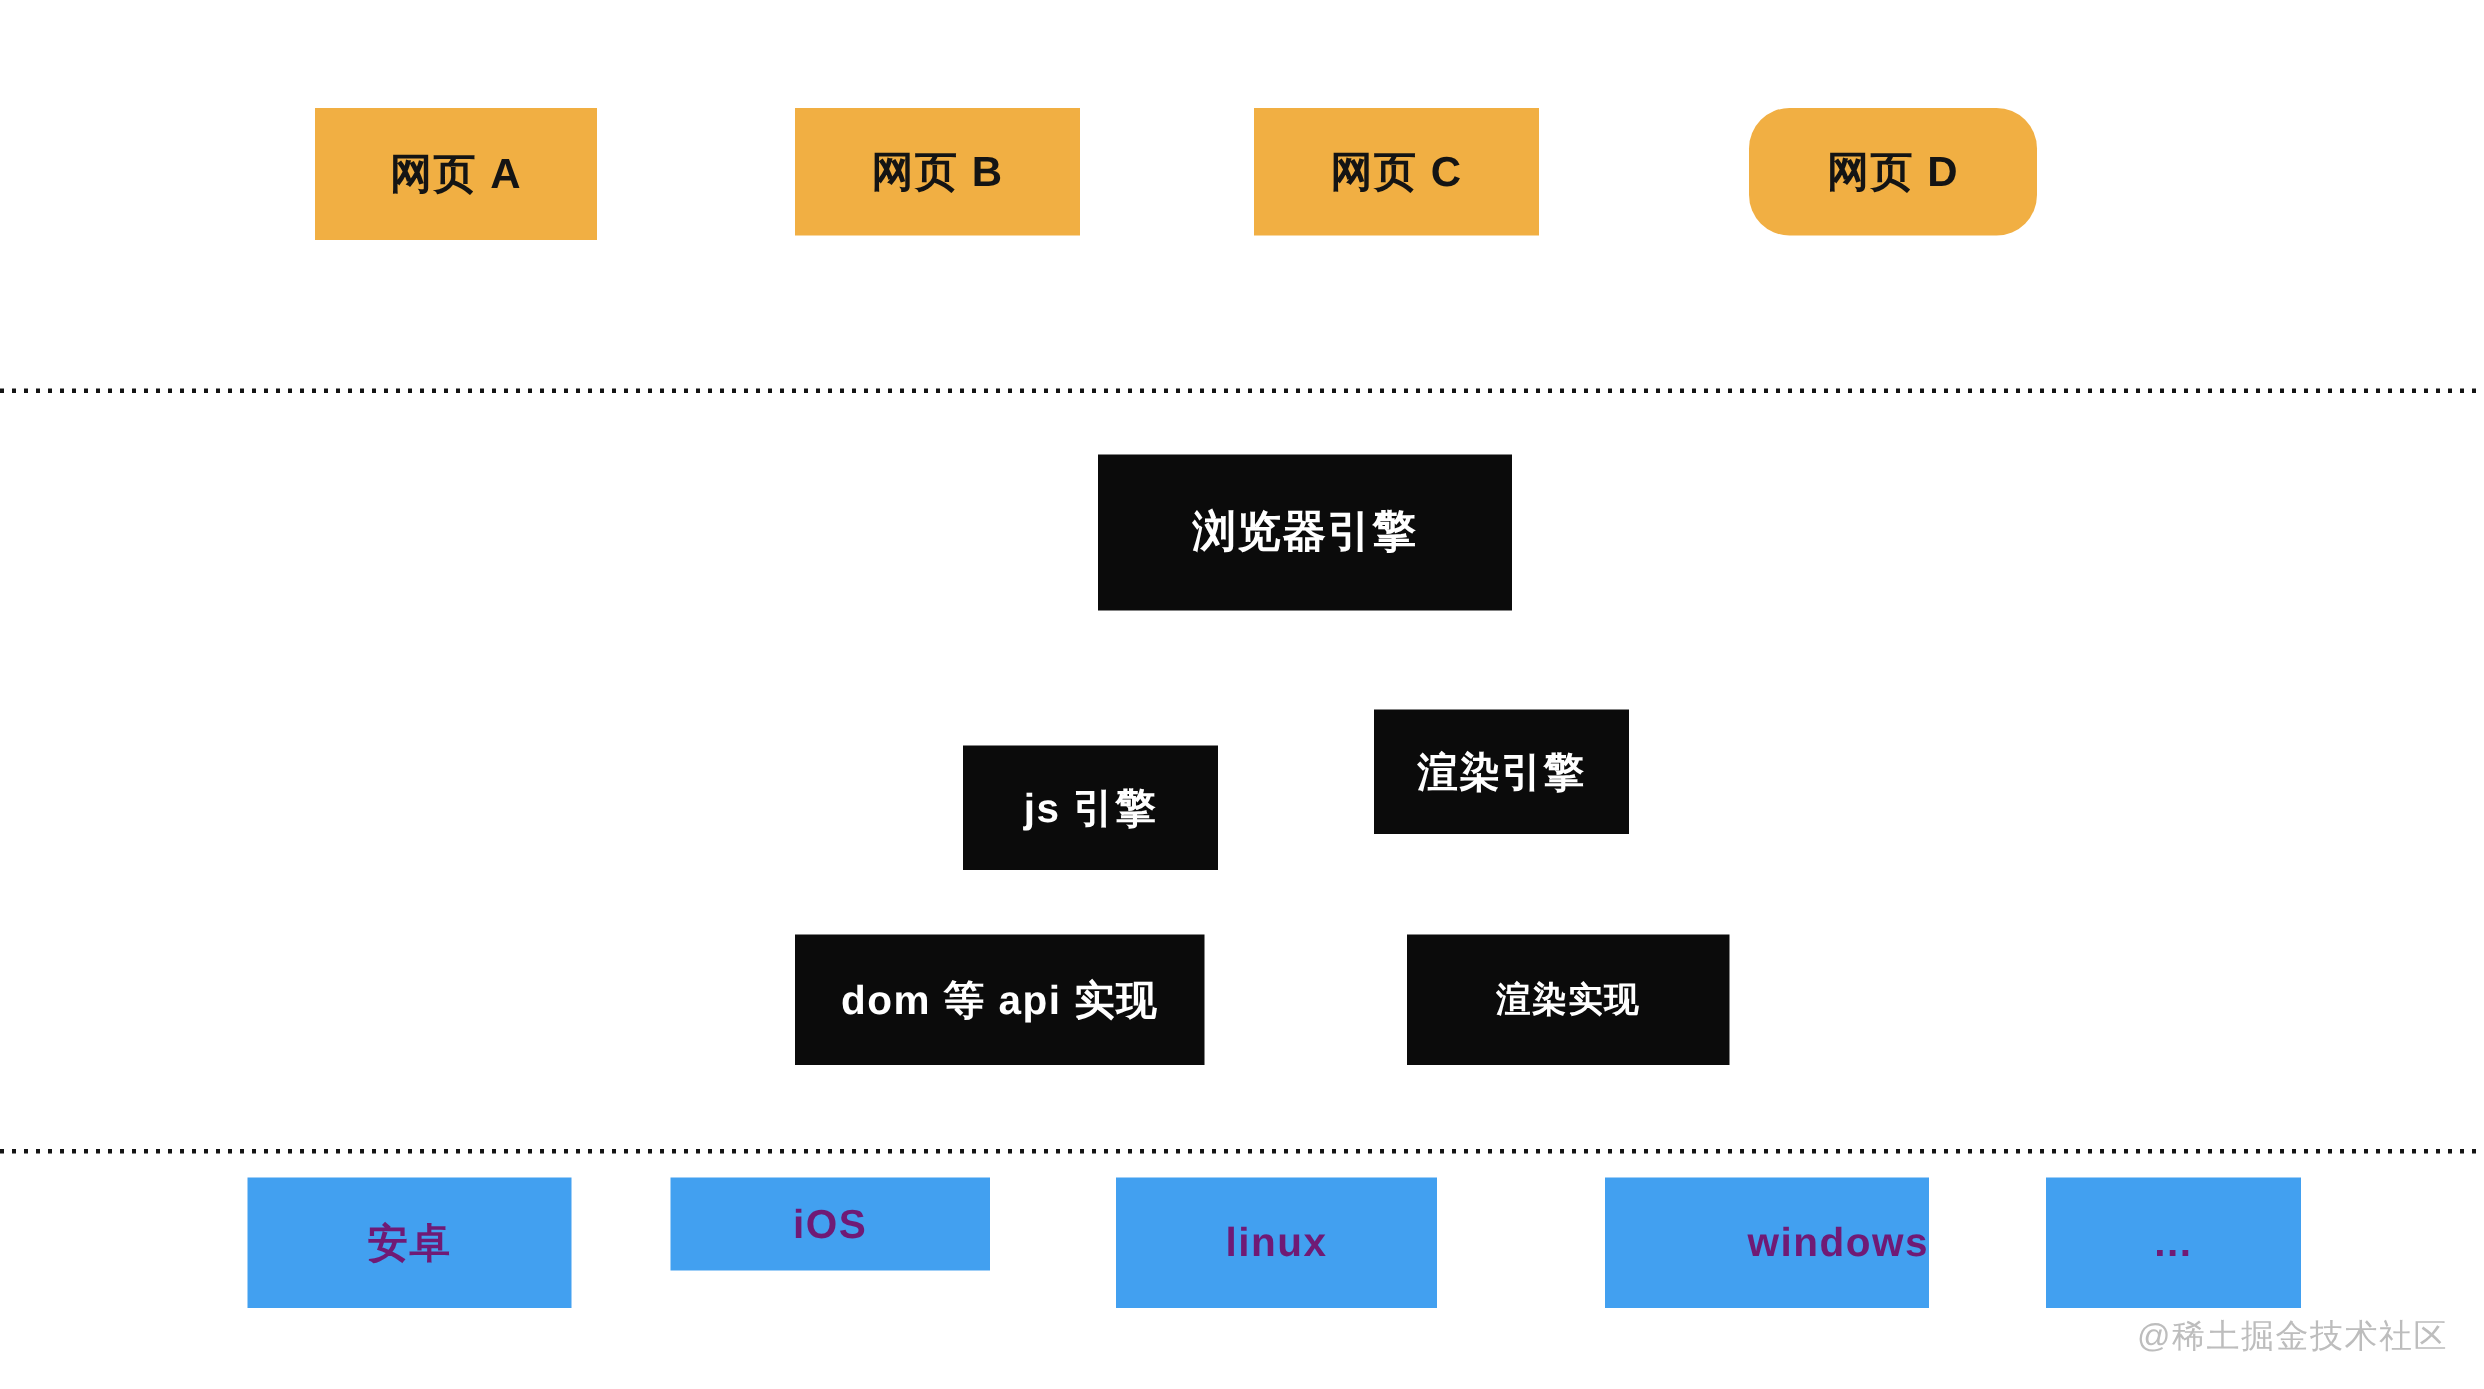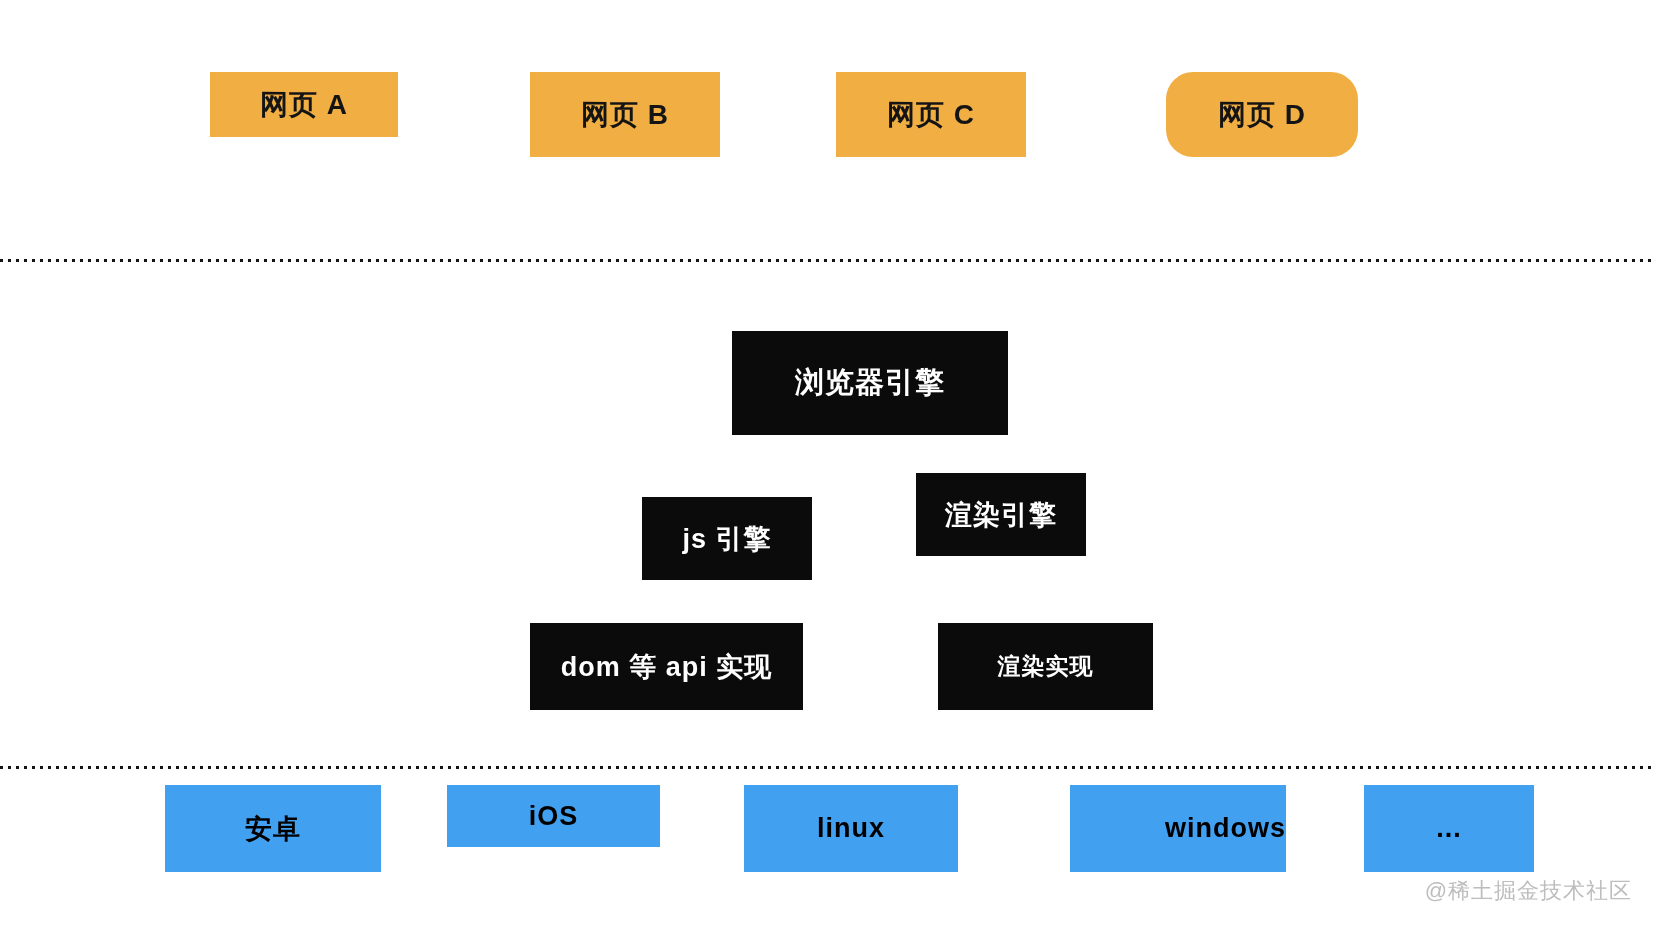--- a/index.html
+++ b/index.html
@@ -25,21 +25,21 @@
     white-space: nowrap;
   }
   .box .label { pointer-events: none; }
 
   
   .webpage {
     background: #F1AF43;
     color: #141414;
     font-size: 28px;
   }
-  .wp-a { left: 210px;  top: 72px; width: 188px; height: 65px; }
+  .wp-a { left: 210px;  top: 72px; width: 188px; height: 88px; }
   .wp-b { left: 530px;  top: 72px; width: 190px; height: 85px; }
   .wp-c { left: 836px;  top: 72px; width: 190px; height: 85px; }
   .wp-d { left: 1166px; top: 72px; width: 192px; height: 85px; border-radius: 27px; }
 
   
   .separator {
     position: absolute;
     left: 0;
     width: 1656px;
     height: 3px;
@@ -51,30 +51,30 @@
   }
   .sep-top    { top: 259px; }
   .sep-bottom { top: 766px; }
 
   
   .engine {
     background: #0B0B0B;
     color: #ffffff;
     font-size: 28px;
   }
-  .browser-engine { left: 732px; top: 303px; width: 276px; height: 104px; font-size: 29px; margin-top: 28px; }
+  .browser-engine { left: 732px; top: 303px; width: 276px; height: 104px; font-size: 29px; }
   .js-engine      { left: 642px; top: 497px; width: 170px; height: 83px;  font-size: 27px; }
   .render-engine  { left: 916px; top: 473px; width: 170px; height: 83px;  font-size: 27px; }
   .dom-api        { left: 530px; top: 623px; width: 273px; height: 87px;  font-size: 27px; }
   .render-impl    { left: 938px; top: 623px; width: 215px; height: 87px;  font-size: 23px; }
 
   
   .platform {
     background: #42A0F0;
-    color: #000000;
+    color: #701a75;
     font-size: 27px;
   }
   .os-android { left: 165px;  top: 785px; width: 216px; height: 87px; }
   .os-ios     { left: 447px;  top: 785px; width: 213px; height: 62px; }
   .os-linux   { left: 744px;  top: 785px; width: 214px; height: 87px; }
   .os-windows { left: 1070px; top: 785px; width: 216px; height: 87px; justify-content: flex-end; }
   .os-more    { left: 1364px; top: 785px; width: 170px; height: 87px; }
 
   
   .watermark {

